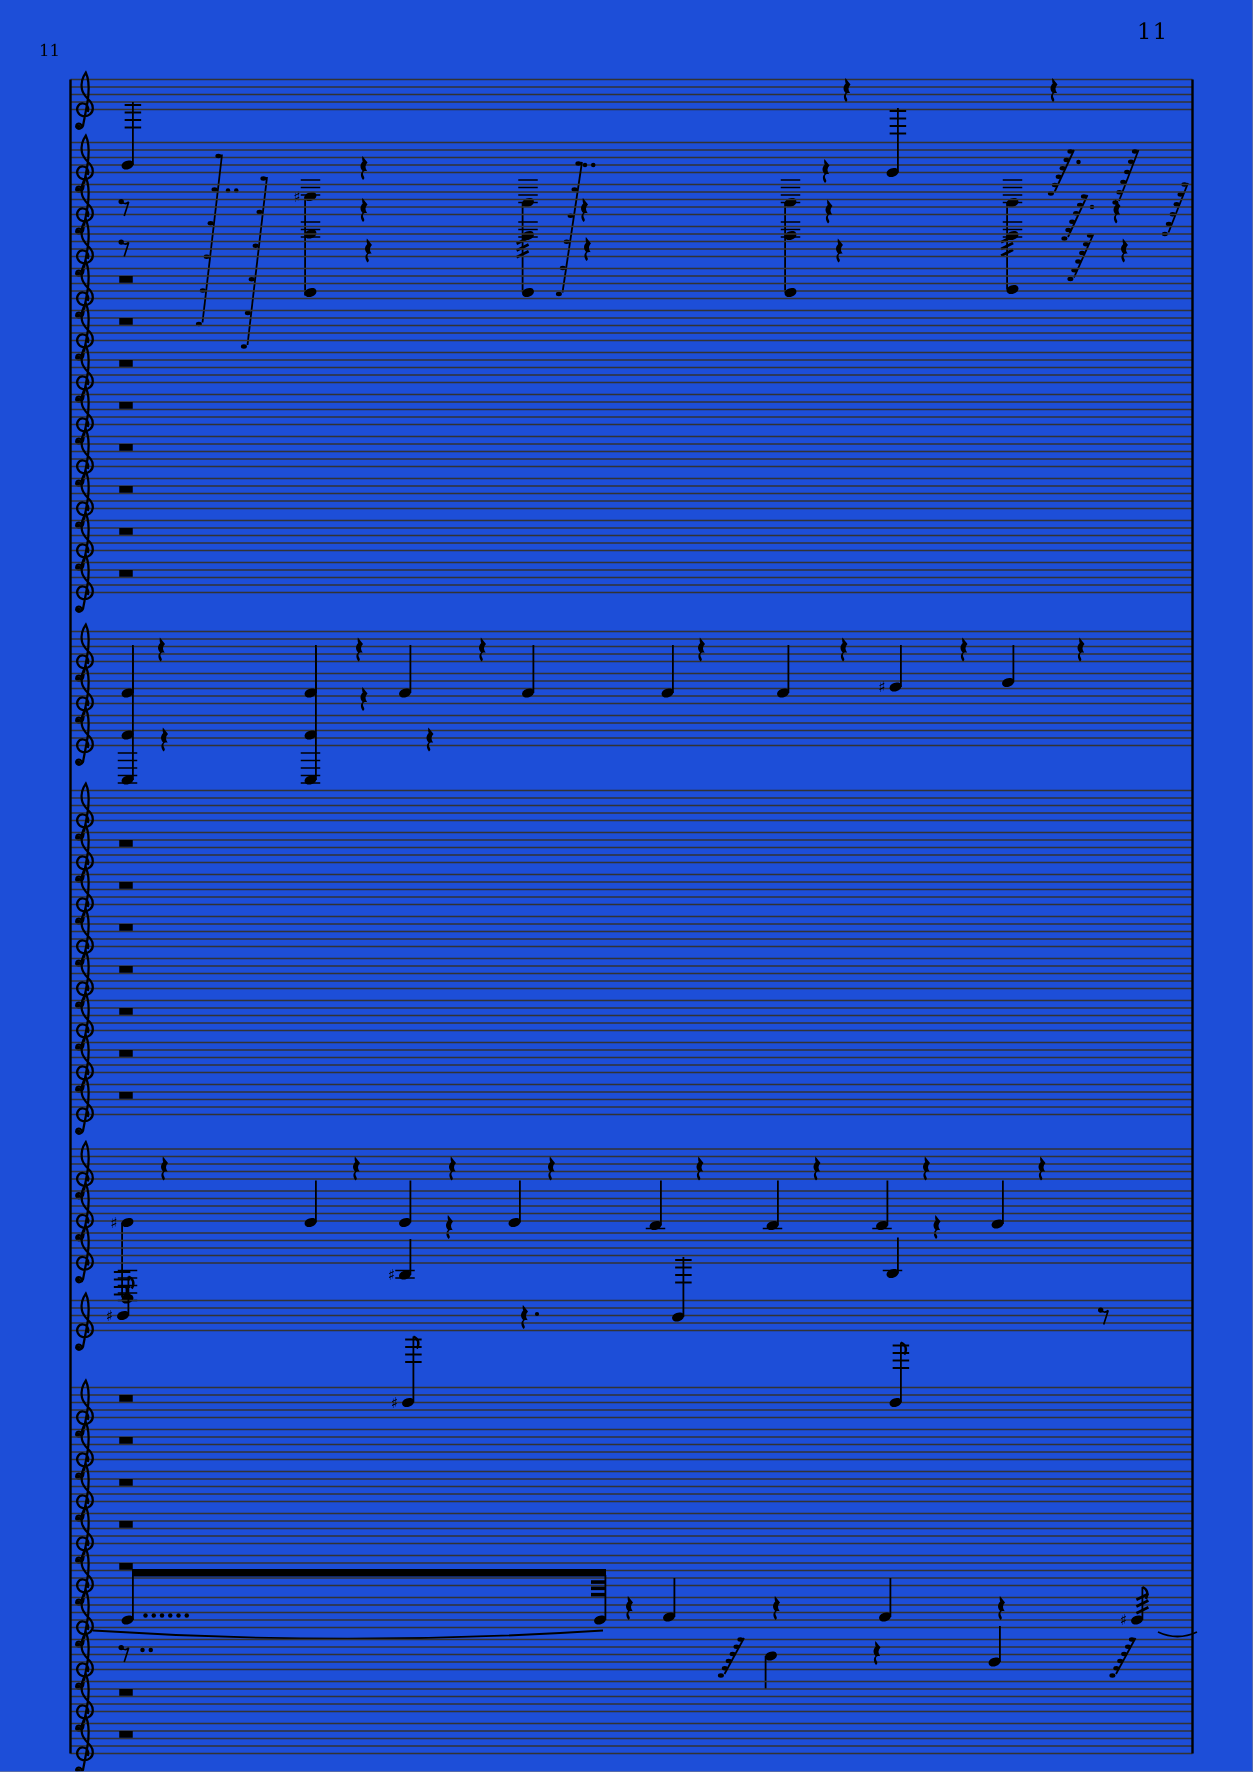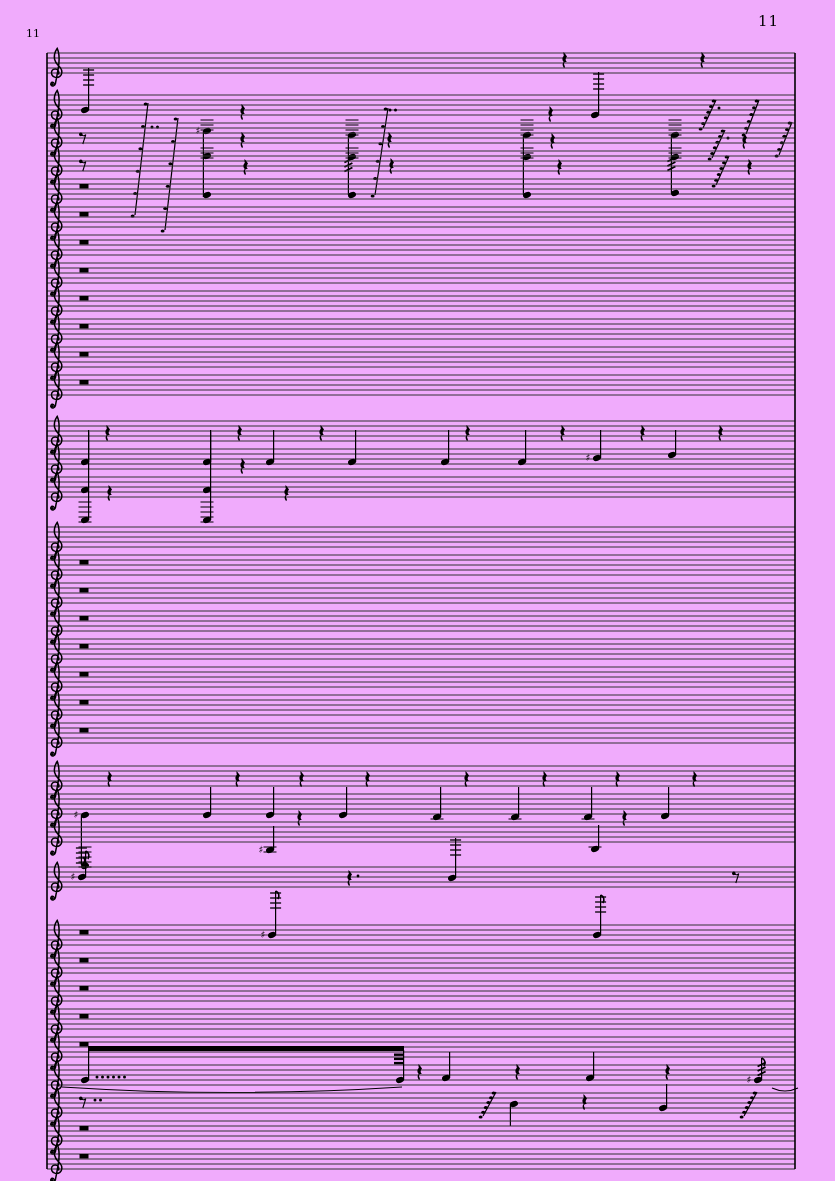--- a/index.html
+++ b/index.html
@@ -1,19 +1,19 @@
 <!DOCTYPE html>
 <html><head>
 <meta charset="utf-8">
 <style>
   html,body{margin:0;padding:0;background:#888;}
   #page{
     position:relative;
     width:835px;height:1181px;
-    background:#f0abfc;
+    background:#1d4ed8;
     font-family:"DejaVu Serif", serif;
     overflow:hidden;
   }
   .pagenum{
     position:absolute;top:12px;left:758px;
     font-size:15px;color:#000;letter-spacing:1px;
   }
   .measurenum{
     position:absolute;top:27px;left:26px;
     font-size:11px;color:#000;

